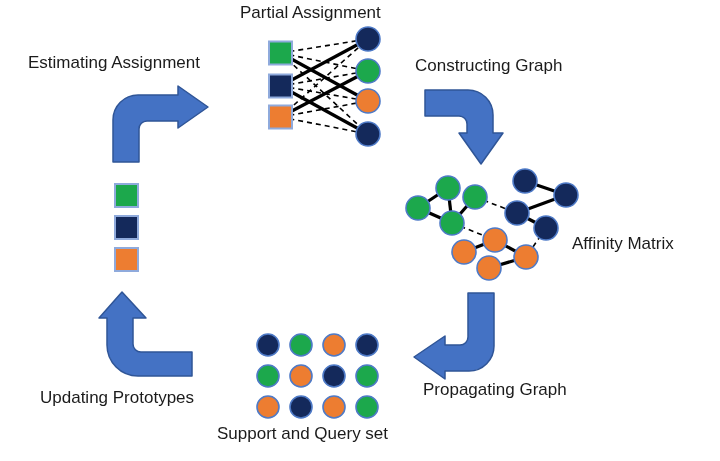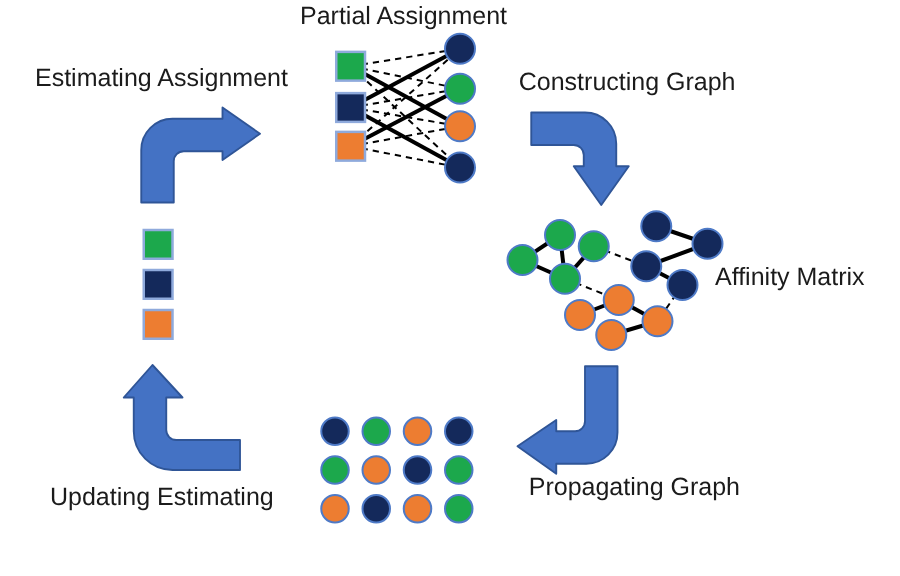--- a/index.html
+++ b/index.html
@@ -5,40 +5,41 @@
   html,body{margin:0;padding:0;background:#fff;}
   #canvas{
     position:relative;
     width:720px;height:461px;
     background:#fff;
     font-family:"Liberation Sans",sans-serif;
     overflow:hidden;
   }
   .lbl{
     position:absolute;
-    font-size:20px;
+    font-size:17px;
     line-height:20px;
     color:#1b1b1b;
     white-space:nowrap;
     letter-spacing:0px;
   }
   svg{position:absolute;left:0;top:0;}
   .arrow{fill:#4472C4;stroke:#2F5597;stroke-width:1.5;stroke-linejoin:round;}
 </style>
 </head>
 <body>
 
 <div id="canvas">
 
   <div class="lbl" style="left:240px;top:3px;">Partial Assignment</div>
   <div class="lbl" style="left:415px;top:56px;">Constructing Graph</div>
   <div class="lbl" style="left:28px;top:53px;">Estimating Assignment</div>
-  <div class="lbl" style="left:572px;top:212px;">Affinity Matrix</div>
-  <div class="lbl" style="left:40px;top:388px;">Updating Estimating</div>
+  <div class="lbl" style="left:572px;top:234px;">Affinity Matrix</div>
+  <div class="lbl" style="left:40px;top:388px;">Updating Prototypes</div>
   <div class="lbl" style="left:423px;top:380px;">Propagating Graph</div>
+  <div class="lbl" style="left:217px;top:424px;">Support and Query set</div>
 
   <svg id="diagram-svg" width="720" height="461" viewBox="0 0 720 461">
 
     <path class="arrow" d="M 113 162 L 113 120 A 25 25 0 0 1 138 95 L 178 95 L 178 86 L 208 107 L 178 128 L 178 121 L 147 121 A 8 8 0 0 0 139 129 L 139 162 Z"></path>
     <path class="arrow" d="M 425 90 L 468 90 A 25 25 0 0 1 493 115 L 493 133 L 503 133 L 481 164 L 459 133 L 467 133 L 467 124 A 8 8 0 0 0 459 116 L 425 116 Z"></path>
     <path class="arrow" d="M 494 293 L 494 346 A 25 25 0 0 1 469 371 L 445 371 L 445 379 L 414 357 L 445 336 L 445 345 L 460 345 A 8 8 0 0 0 468 337 L 468 293 Z"></path>
     <path class="arrow" d="M 192 352 L 141 352 A 8 8 0 0 1 133 344 L 133 318 L 146 318 L 122 292 L 99 318 L 107 318 L 107 345 A 31 31 0 0 0 138 376 L 192 376 Z"></path>
 
     <g id="g-bipartite">
         <line x1="280.5" y1="53" x2="368" y2="39" stroke="#000000" stroke-width="1.6" stroke-dasharray="5,4"></line>

